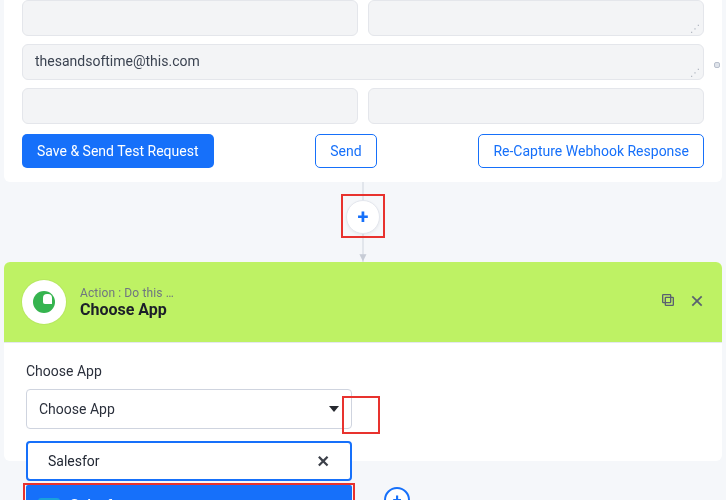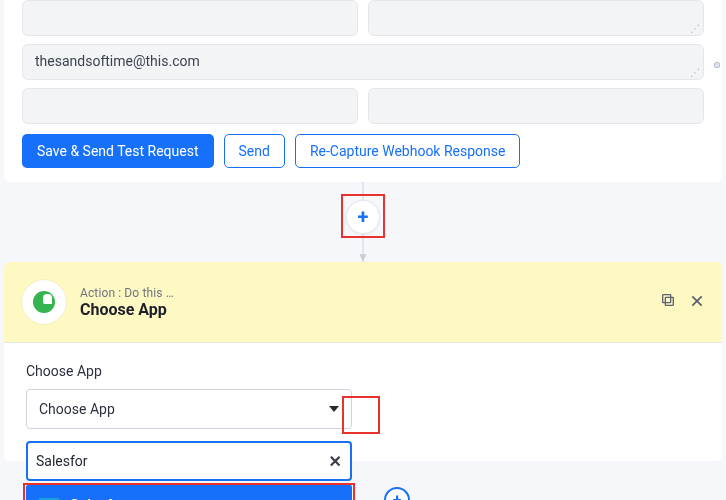--- a/index.html
+++ b/index.html
@@ -40,20 +40,21 @@
     bottom: 2px;
     font-size: 10px;
     color: #aab0bb;
     line-height: 8px;
   }
   .field-row.stub .field-cell { height: 10px; padding: 0; }
   .btn-row {
     display: flex;
     gap: 10px;
     margin-top: 10px;
+    justify-content: space-between;
   }
   .btn {
     border-radius: 5px;
     font-size: 14px;
     padding: 8px 14px;
     cursor: pointer;
     border: 1px solid transparent;
     font-family: inherit;
   }
   .btn-primary {
@@ -123,21 +124,21 @@
     left: 50%; top: 12px; width: 44px; height: 44px; transform: translateX(-50%);
   }
 
   .action-card {
     background: #fff;
     margin: 0 4px 10px 4px;
     border-radius: 6px;
     overflow: visible;
   }
   .action-header {
-    background: #fef9c3;
+    background: #bef264;
     padding: 18px 18px 18px 18px;
     display: flex;
     align-items: center;
     gap: 14px;
     border-bottom: 1px solid #e4e8f0;
     border-radius: 6px 6px 0 0;
   }
   .app-badge {
     width: 44px; height: 44px;
     border-radius: 50%;
@@ -205,21 +206,21 @@
     left: 22px;
     top: 98px;
     width: 326px;
   }
   .search-row {
     border: 2px solid #1670fa;
     border-radius: 4px;
     background: #fff;
     height: 40px;
     display: flex; align-items: center;
-    padding: 0 8px;
+    padding: 0 20px;
     gap: 8px;
   }
   .search-row input {
     flex: 1;
     border: none;
     outline: none;
     font-size: 14px;
     color: #222834;
     font-family: inherit;
   }

